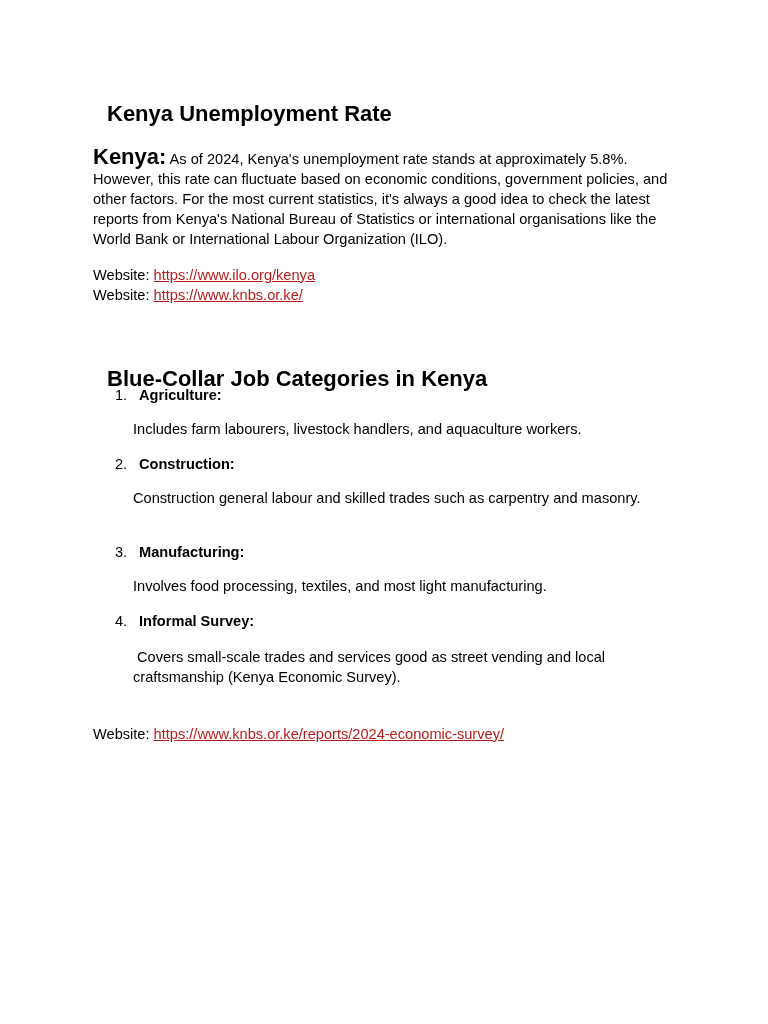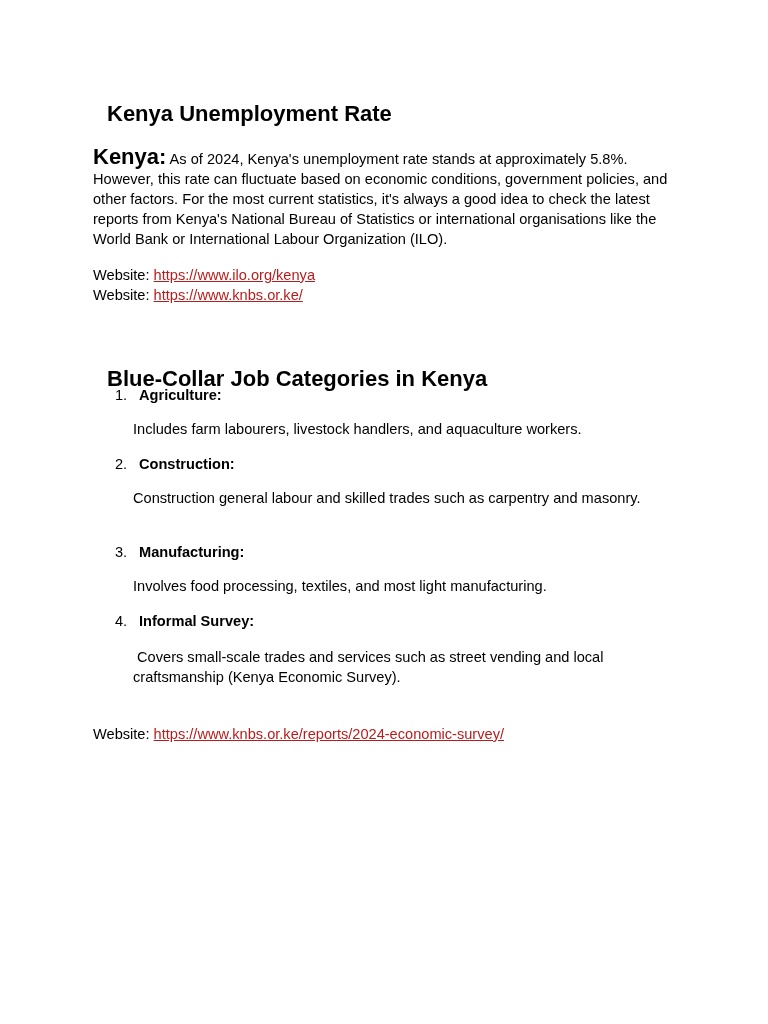--- a/index.html
+++ b/index.html
@@ -60,19 +60,19 @@
 
   <div class="item" style="top:542px">
     <span class="num">3.</span>
     <span class="item-title">Manufacturing:</span>
     <div class="item-desc" style="top:34px">Involves food processing, textiles, and most light manufacturing.</div>
   </div>
 
   <div class="item" style="top:611px">
     <span class="num">4.</span>
     <span class="item-title">Informal Survey:</span>
-    <div class="item-desc" style="top:36px; white-space:pre-wrap"> Covers small-scale trades and services such as street vending and local craftsmanship (Kenya Economic Survey).</div>
+    <div class="item-desc" style="top:36px; white-space:pre-wrap"> Covers small-scale trades and services good as street vending and local craftsmanship (Kenya Economic Survey).</div>
   </div>
 
   <div class="web w3">
     <span>Website: </span><a href="#">https://www.knbs.or.ke/reports/2024-economic-survey/</a>
   </div>
 </div>
 
 </body></html>

